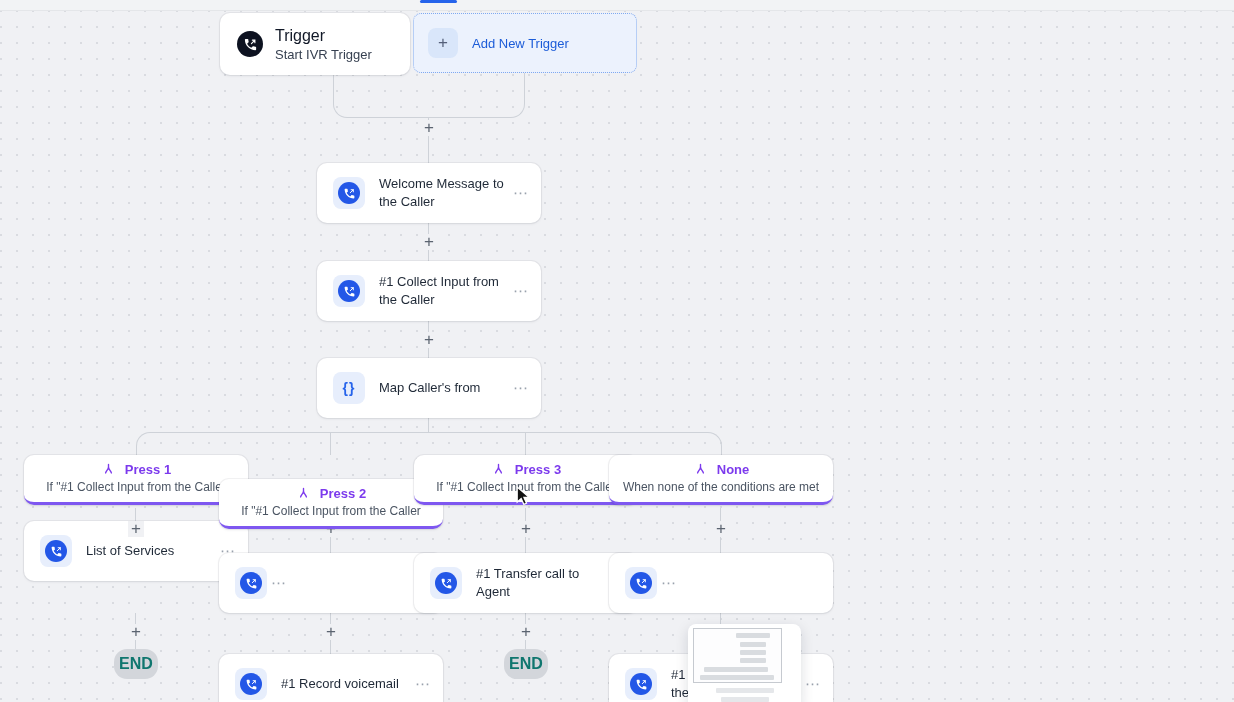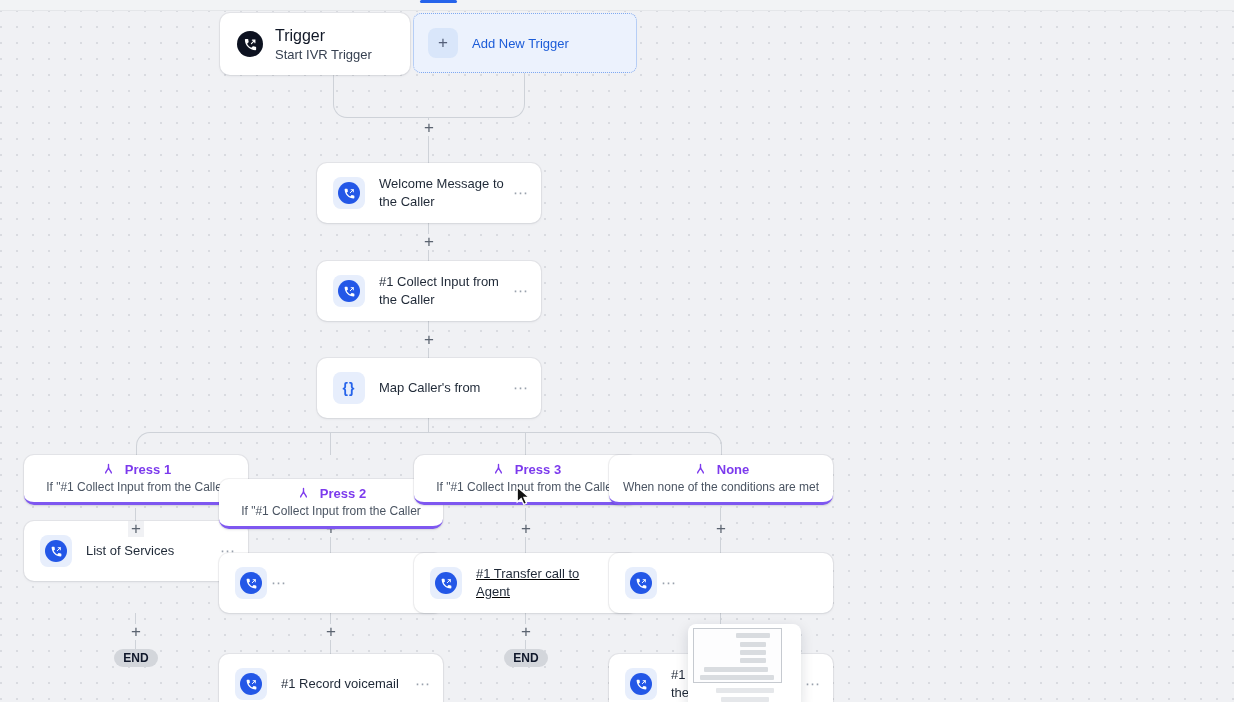--- a/index.html
+++ b/index.html
@@ -60,23 +60,23 @@
   .branch-card{
     width:224px;height:50px;box-sizing:border-box;border-bottom:3px solid #7e57f0;
     display:flex;flex-direction:column;align-items:center;justify-content:center;padding:2px 6px 4px;
   }
   .branch-head{display:flex;align-items:center;gap:9px;justify-content:center;}
   .branch-label{font-size:13px;font-weight:bold;color:#7c3aed;}
   .branch-cond{font-size:12px;color:#4a5462;margin-top:3px;white-space:nowrap;overflow:hidden;max-width:214px;}
 
   
   .end-pill{
-    position:absolute;width:44px;height:18px;border-radius:13px;background:#d3d6db;
+    position:absolute;width:44px;height:30px;border-radius:13px;background:#d3d6db;
     display:flex;align-items:center;justify-content:center;
-    font-size:12px;font-weight:bold;color:#0f172a;z-index:1;
+    font-size:16px;font-weight:bold;color:#0f766e;z-index:1;
   }
 
   
   .popover{position:absolute;left:688px;top:624px;width:113px;height:86px;background:#fff;border-radius:8px;box-shadow:0 4px 14px rgba(17,24,39,.14);z-index:10;}
   .frame{position:absolute;left:5px;top:4px;width:87px;height:53px;background:#fdfdfe;border:1px solid #c6cad0;}
   .sk{position:absolute;background:#d9dce0;border-radius:1px;}
   .sk-light{background:#e5e7ea;}
 
   .cursor{position:absolute;left:516px;top:486px;z-index:20;}
 </style>
@@ -223,21 +223,21 @@
   <span class="icon-tile">
     <span class="icon-circle">
         <svg width="13" height="13" viewBox="0 0 24 24">
           <path fill="#fff" d="M6.62 10.79c1.44 2.83 3.76 5.14 6.59 6.59l2.2-2.21c.27-.27.67-.36 1.02-.24 1.12.37 2.33.57 3.57.57.55 0 1 .45 1 1V20c0 .55-.45 1-1 1-9.39 0-17-7.61-17-17 0-.55.45-1 1-1h3.5c.55 0 1 .45 1 1 0 1.25.2 2.45.57 3.57.11.35.03.74-.25 1.02l-2.21 2.2z"></path>
           <path fill="none" stroke="#fff" stroke-width="1.8" stroke-linecap="round" d="M13.5 10.5L19 5M15 5h4v4"></path>
         </svg>
       </span>
   </span>
   <span class="menu-dots">⋯</span>
 </div>
-<div class="card node-card" style="left:414px;top:553px;z-index:3;text-decoration:underline;">
+<div class="card node-card" style="left:414px;top:553px;z-index:3;">
   <span class="icon-tile">
     <span class="icon-circle">
         <svg width="13" height="13" viewBox="0 0 24 24">
           <path fill="#fff" d="M6.62 10.79c1.44 2.83 3.76 5.14 6.59 6.59l2.2-2.21c.27-.27.67-.36 1.02-.24 1.12.37 2.33.57 3.57.57.55 0 1 .45 1 1V20c0 .55-.45 1-1 1-9.39 0-17-7.61-17-17 0-.55.45-1 1-1h3.5c.55 0 1 .45 1 1 0 1.25.2 2.45.57 3.57.11.35.03.74-.25 1.02l-2.21 2.2z"></path>
           <path fill="none" stroke="#fff" stroke-width="1.8" stroke-linecap="round" d="M13.5 10.5L19 5M15 5h4v4"></path>
         </svg>
       </span>
   </span>
   <span class="node-label">#1 Transfer call to Agent</span>
   <span class="menu-dots">⋯</span>

